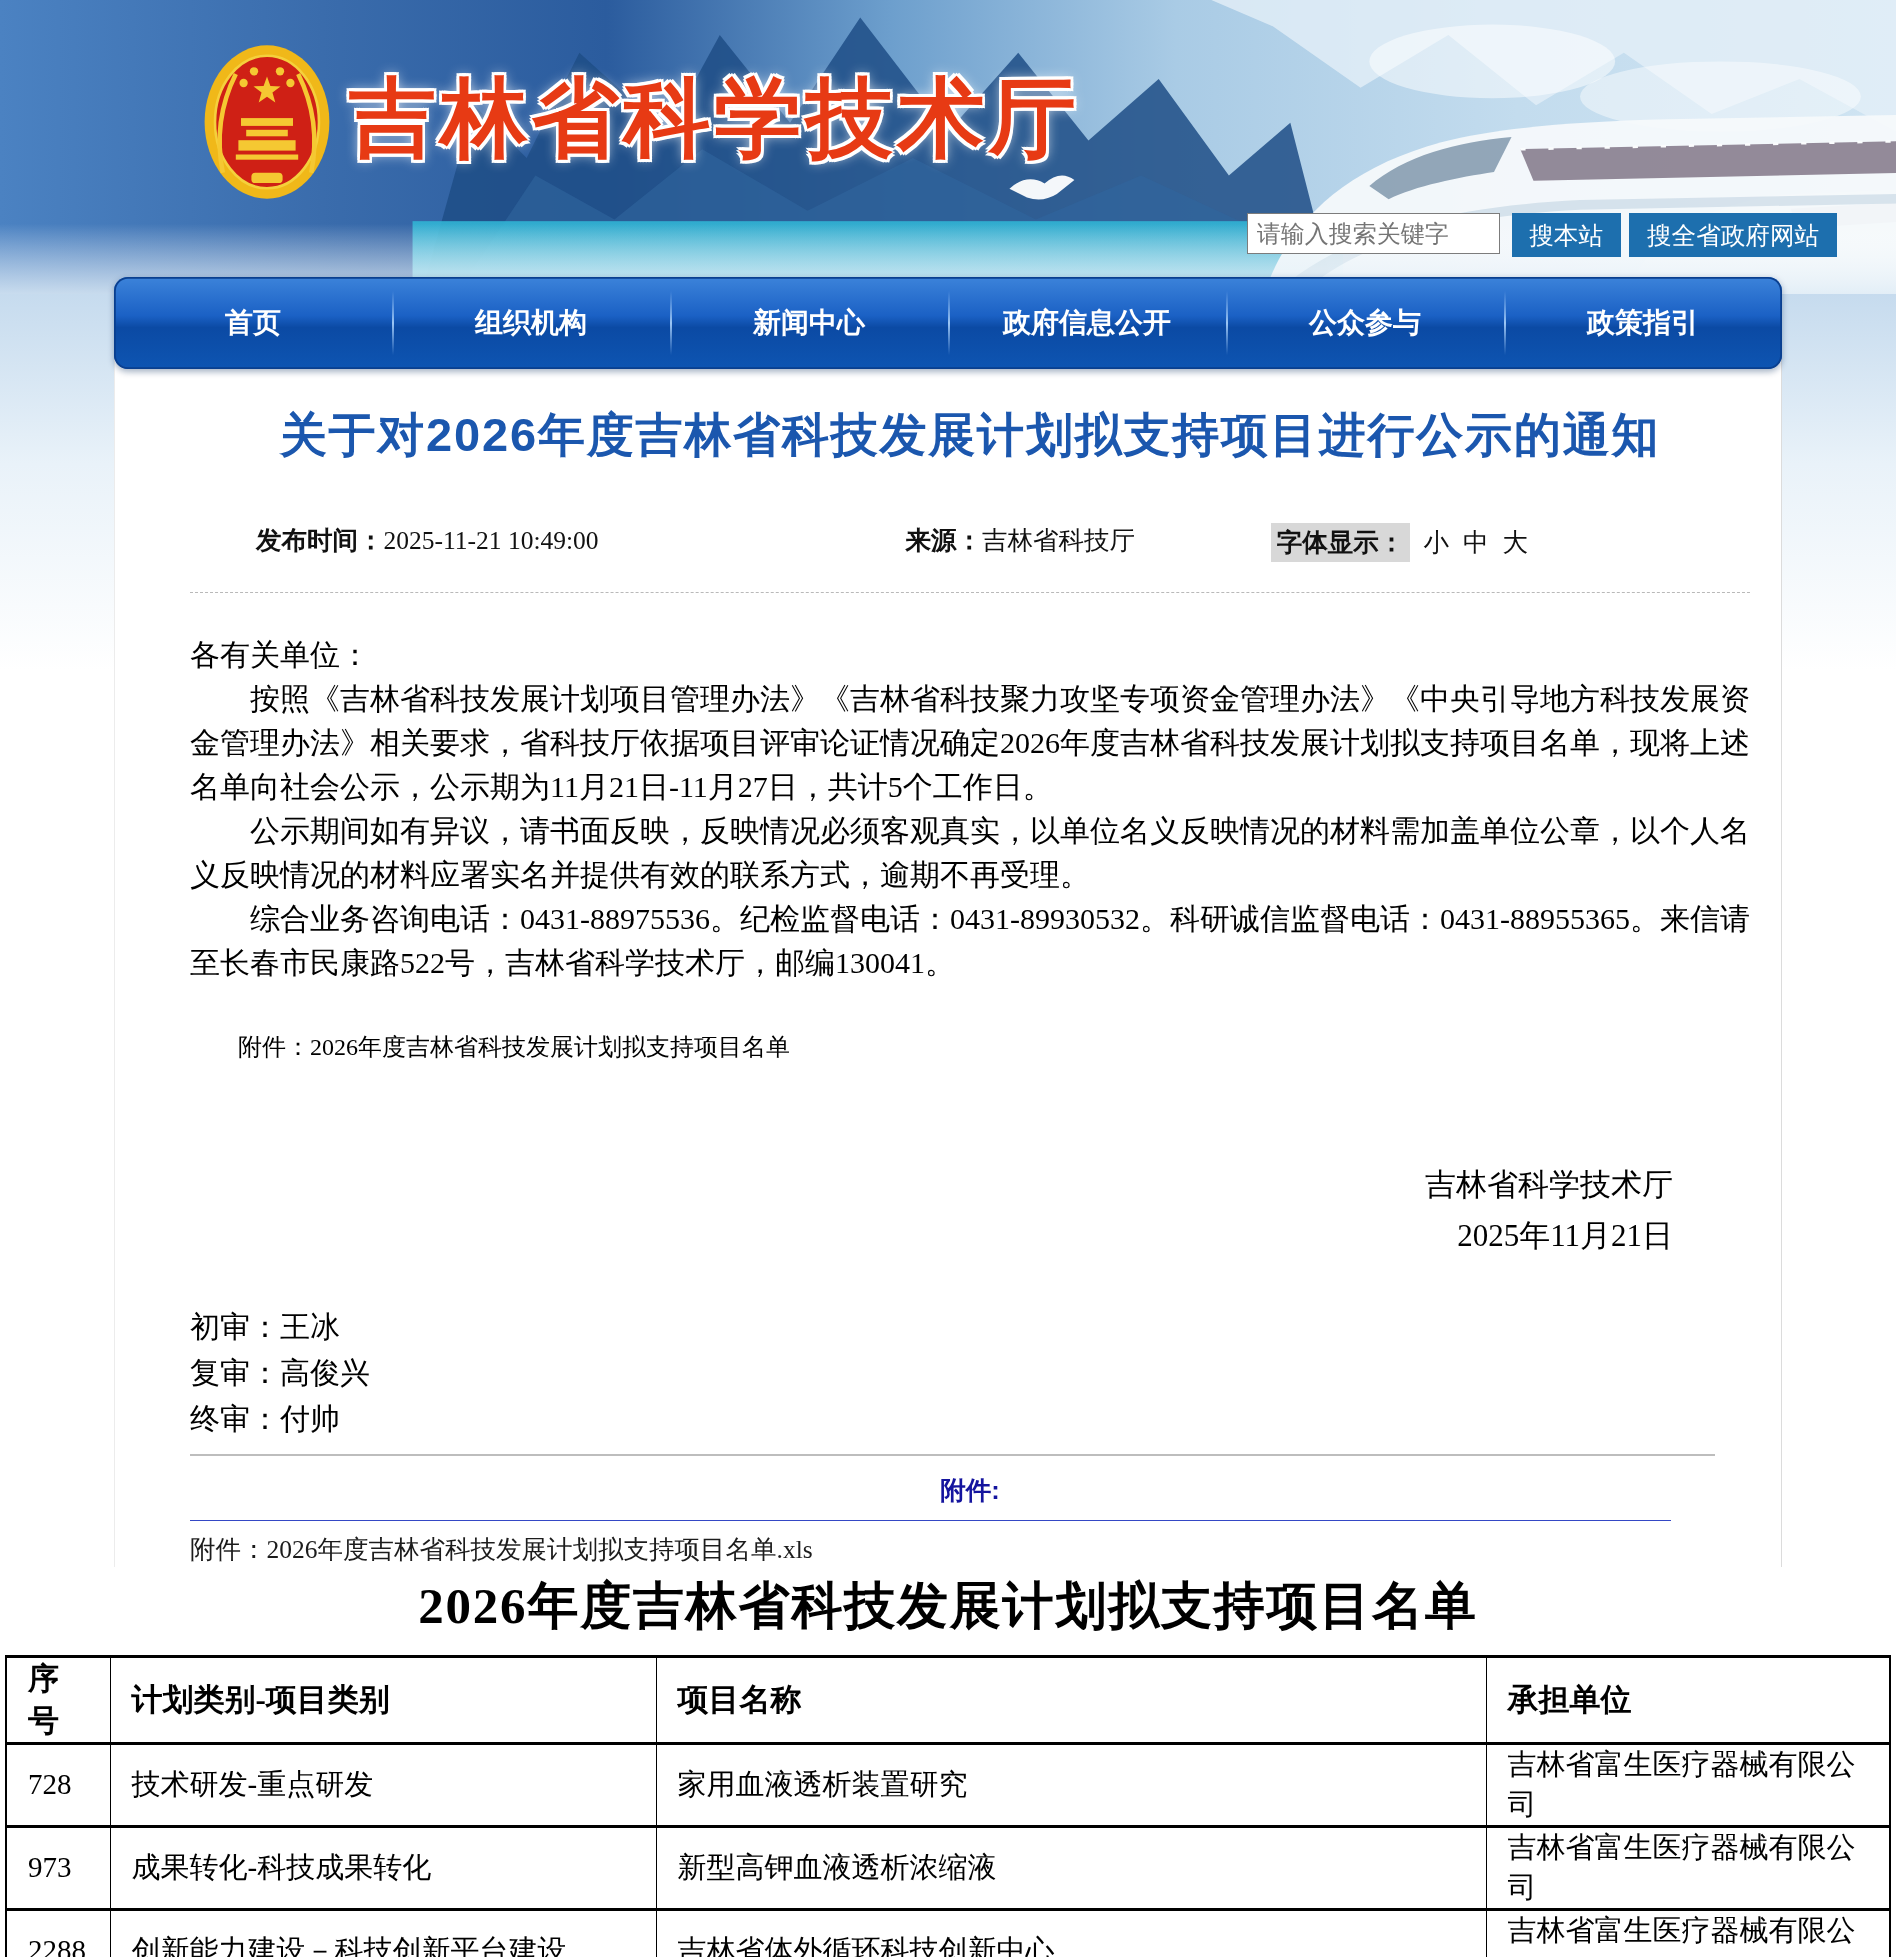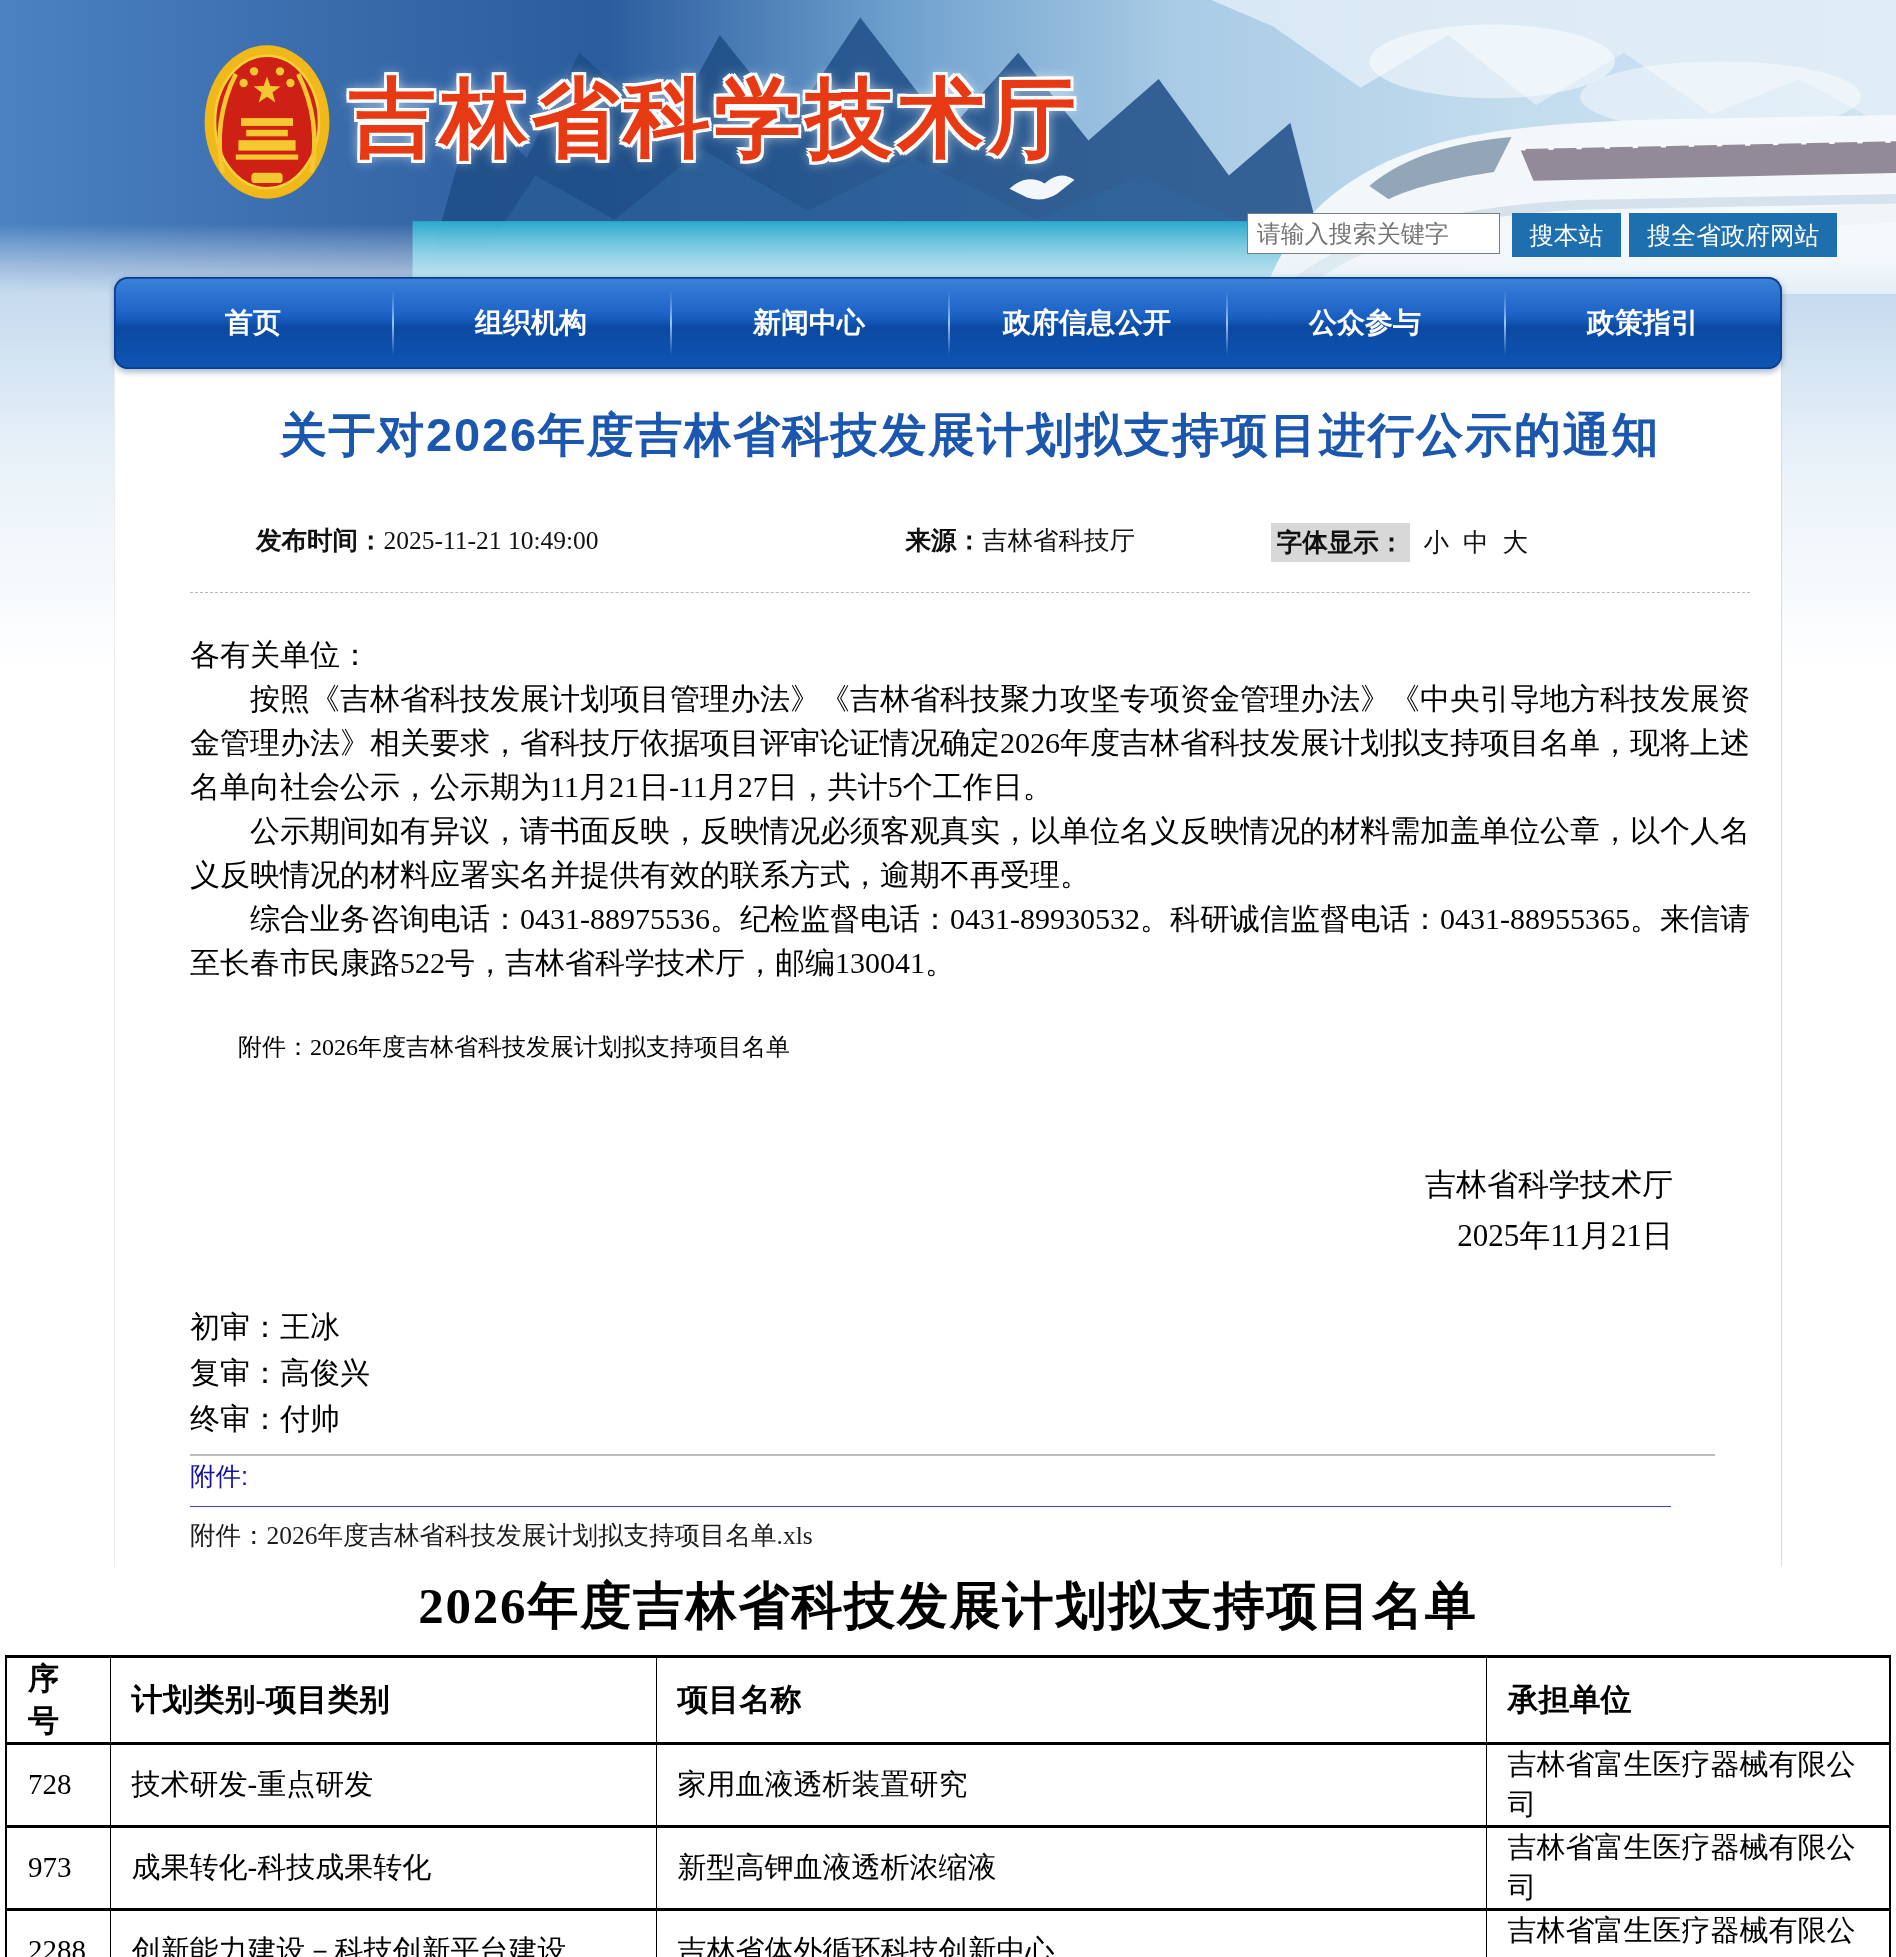--- a/index.html
+++ b/index.html
@@ -49,22 +49,22 @@
   .meta-font .lbl{background:#d8d8d8;padding:1.8px 5.3px;font-weight:bold;}
   .fsize{margin-left:14px;cursor:pointer;}
   .dashed{margin-top:30px;border-top:1.8px dashed #b9b9b9;height:0;}
   .article-body{margin-top:40px;font-size:30px;line-height:44px;color:#000;}
   .article-body p{margin:0;}
   .indent{text-indent:2em;}
   .attach-inline{margin-top:40px;text-indent:2em;font-size:24px;line-height:44px;color:#000;}
   .signature{margin-top:90px;text-align:right;padding-right:77px;font-size:31px;line-height:51px;color:#000;}
   .reviewers{margin-top:43px;font-size:30px;line-height:46px;color:#000;}
   .hr-gray{margin:12.3px 35px 0 0;border:none;border-top:2.6px solid #bdbdbd;height:0;}
-  .attach-label{margin-top:3px;color:#14149e;font-weight:normal;font-size:25.5px;
-      font-family:"Liberation Sans",sans-serif;}
+  .attach-label{margin-top:17px;color:#14149e;font-weight:bold;font-size:25.5px;
+      font-family:"Liberation Sans",sans-serif;text-align:center;}
   .hr-blue{margin:12.3px 79px 0 0;border:none;border-top:1.8px solid #3448c5;height:0;}
   .attach-file{margin-top:10.5px;display:inline-block;font-size:25.5px;color:#1c1c1c;cursor:pointer;
       text-decoration:none;}
 
   
   .table-section{position:absolute;top:1568px;left:0;width:1896px;z-index:2;}
   .table-title{margin:3.5px 0 0;text-align:center;font-family:"Liberation Serif","DejaVu Serif",serif;
       font-weight:bold;font-size:51px;color:#000;letter-spacing:1.8px;}
   table.projects{margin:14px auto 0;border-collapse:collapse;width:1884px;table-layout:fixed;
       font-family:"Liberation Serif","DejaVu Serif",serif;border:2.6px solid #000;}

